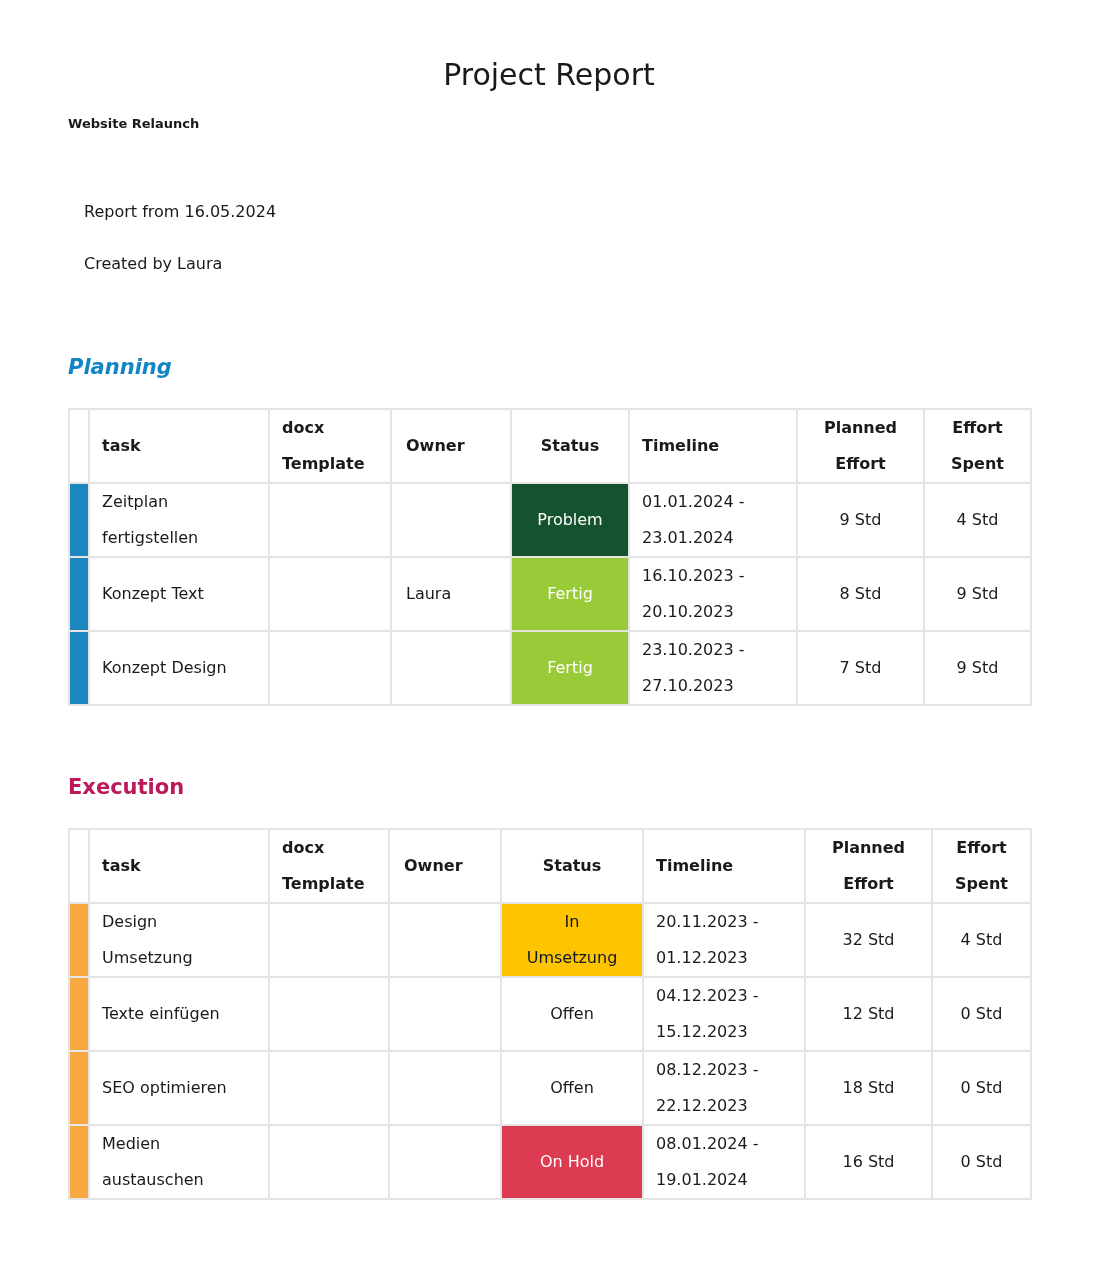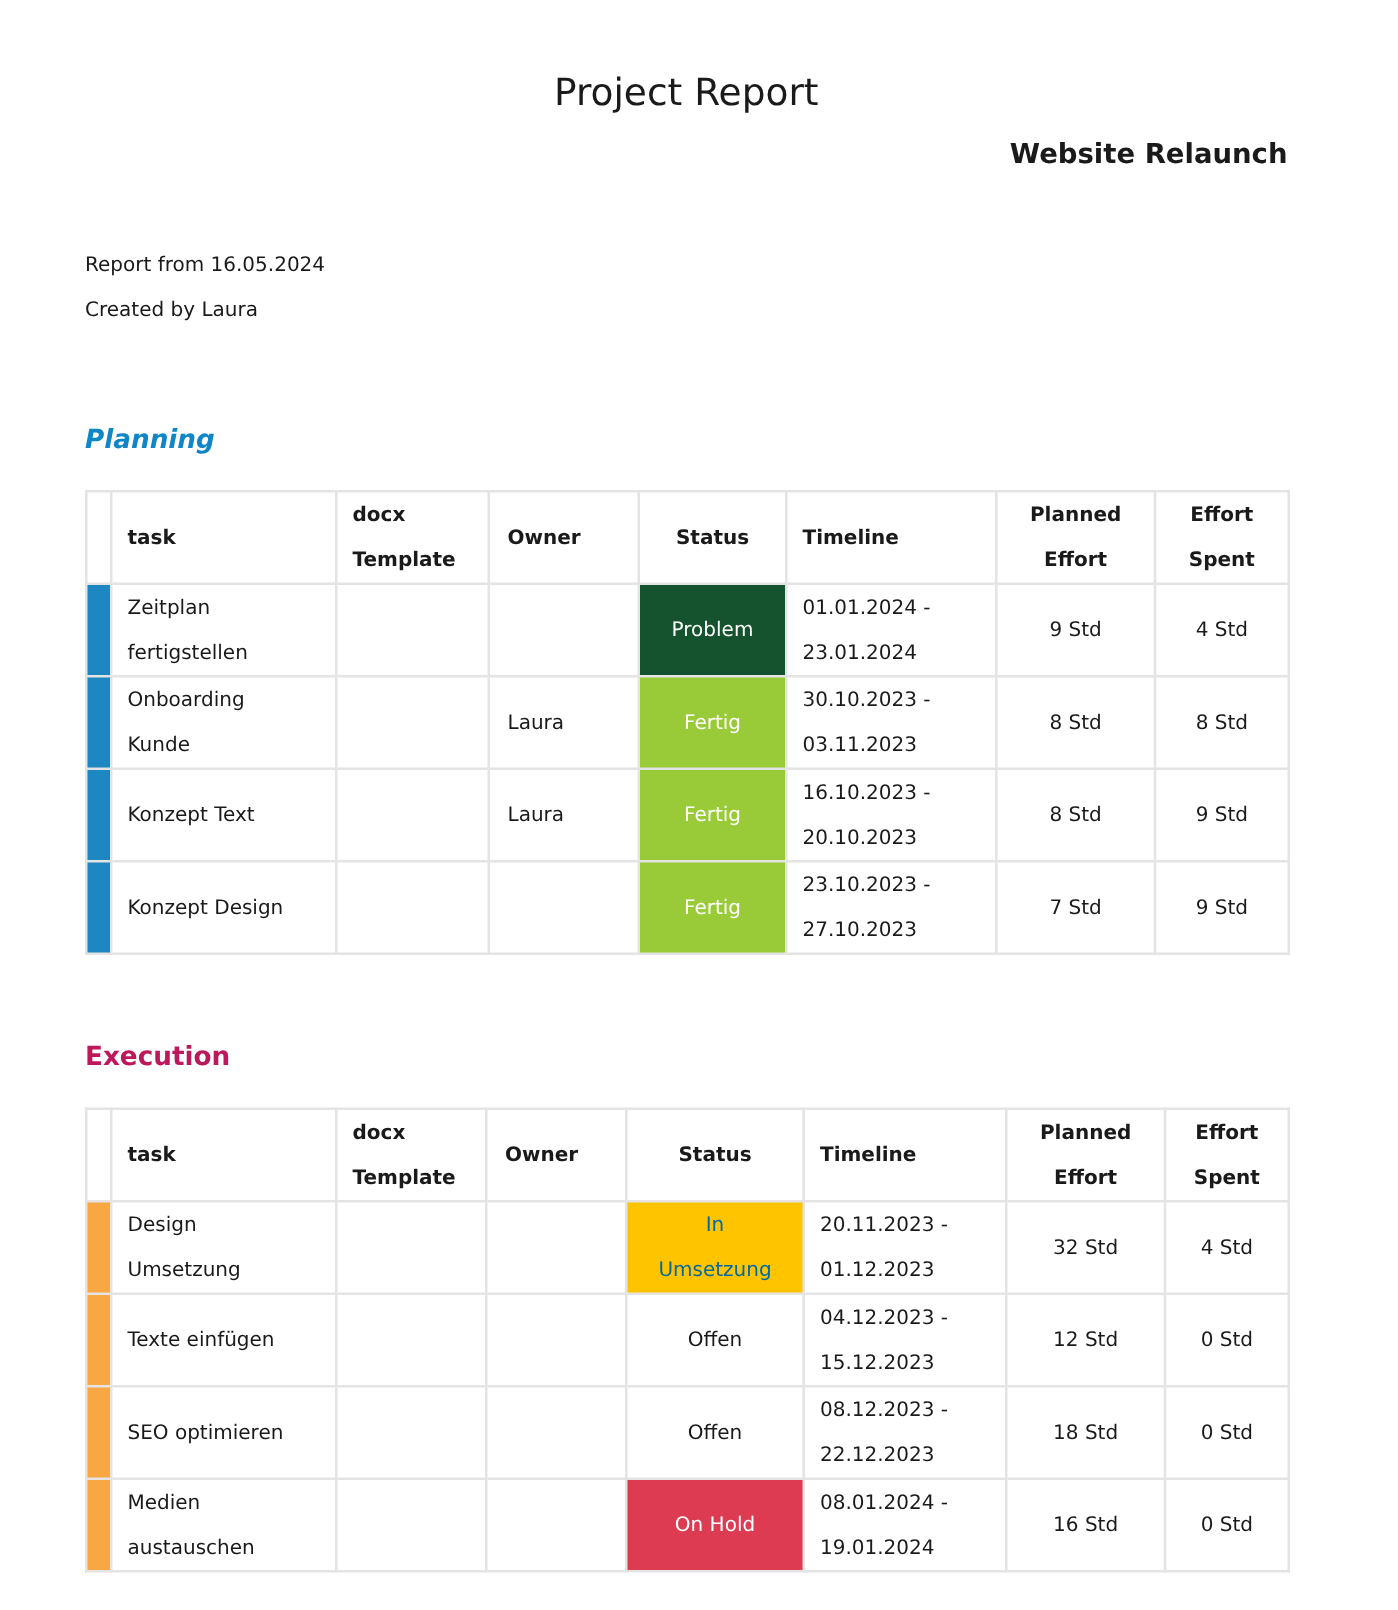--- a/index.html
+++ b/index.html
@@ -19,32 +19,32 @@
     margin: 0 0 0 68px;
   }
   .doc-title {
     text-align: center;
     font-size: 30px;
     font-weight: 400;
     line-height: 38px;
     margin: 56px 0 0 0;
   }
   .doc-subtitle {
-    text-align: right;
-    font-size: 22px;
+    text-align: left;
+    font-size: 13px;
     font-weight: 700;
     line-height: 24px;
     margin: 18px 0 12px 0;
   }
   .meta {
     margin-top: 58px;
     font-size: 16px;
   }
   .meta p {
-    margin: 0;
+    margin: 16px;
     line-height: 36px;
   }
   .section-heading {
     font-size: 21px;
     font-weight: 700;
     line-height: 27px;
     margin: 72px 0 0 0;
   }
   .section-heading.second {
     margin-top: 68px;
@@ -121,32 +121,20 @@
       <td class="al"></td>
       <td class="ol"></td>
       <td class="status" style="background-color: #14532d; color: rgb(255, 255, 255);">Problem</td>
       <td class="al">01.01.2024 -
 23.01.2024</td>
       <td class="ac">9 Std</td>
       <td class="ac">4 Std</td>
     </tr>
     <tr>
       <td class="bar" style="background-color: rgb(28, 135, 192);"></td>
-      <td class="al">Onboarding
-Kunde</td>
-      <td class="al"></td>
-      <td class="ol">Laura</td>
-      <td class="status" style="background-color: rgb(153, 203, 56); color: rgb(255, 255, 255);">Fertig</td>
-      <td class="al">30.10.2023 -
-03.11.2023</td>
-      <td class="ac">8 Std</td>
-      <td class="ac">8 Std</td>
-    </tr>
-    <tr>
-      <td class="bar" style="background-color: rgb(28, 135, 192);"></td>
       <td class="al">Konzept Text</td>
       <td class="al"></td>
       <td class="ol">Laura</td>
       <td class="status" style="background-color: rgb(153, 203, 56); color: rgb(255, 255, 255);">Fertig</td>
       <td class="al">16.10.2023 -
 20.10.2023</td>
       <td class="ac">8 Std</td>
       <td class="ac">9 Std</td>
     </tr>
     <tr>
@@ -189,21 +177,21 @@
 Effort</th>
       <th class="ac">Effort
 Spent</th>
     </tr>
     <tr>
       <td class="bar" style="background-color: rgb(248, 168, 67);"></td>
       <td class="al">Design
 Umsetzung</td>
       <td class="al"></td>
       <td class="ol"></td>
-      <td class="status" style="background-color: rgb(255, 196, 0); color: #0369a1;">In
+      <td class="status" style="background-color: rgb(255, 196, 0); color: #0f172a;">In
 Umsetzung</td>
       <td class="al">20.11.2023 -
 01.12.2023</td>
       <td class="ac">32 Std</td>
       <td class="ac">4 Std</td>
     </tr>
     <tr>
       <td class="bar" style="background-color: rgb(248, 168, 67);"></td>
       <td class="al">Texte einfügen</td>
       <td class="al"></td>

